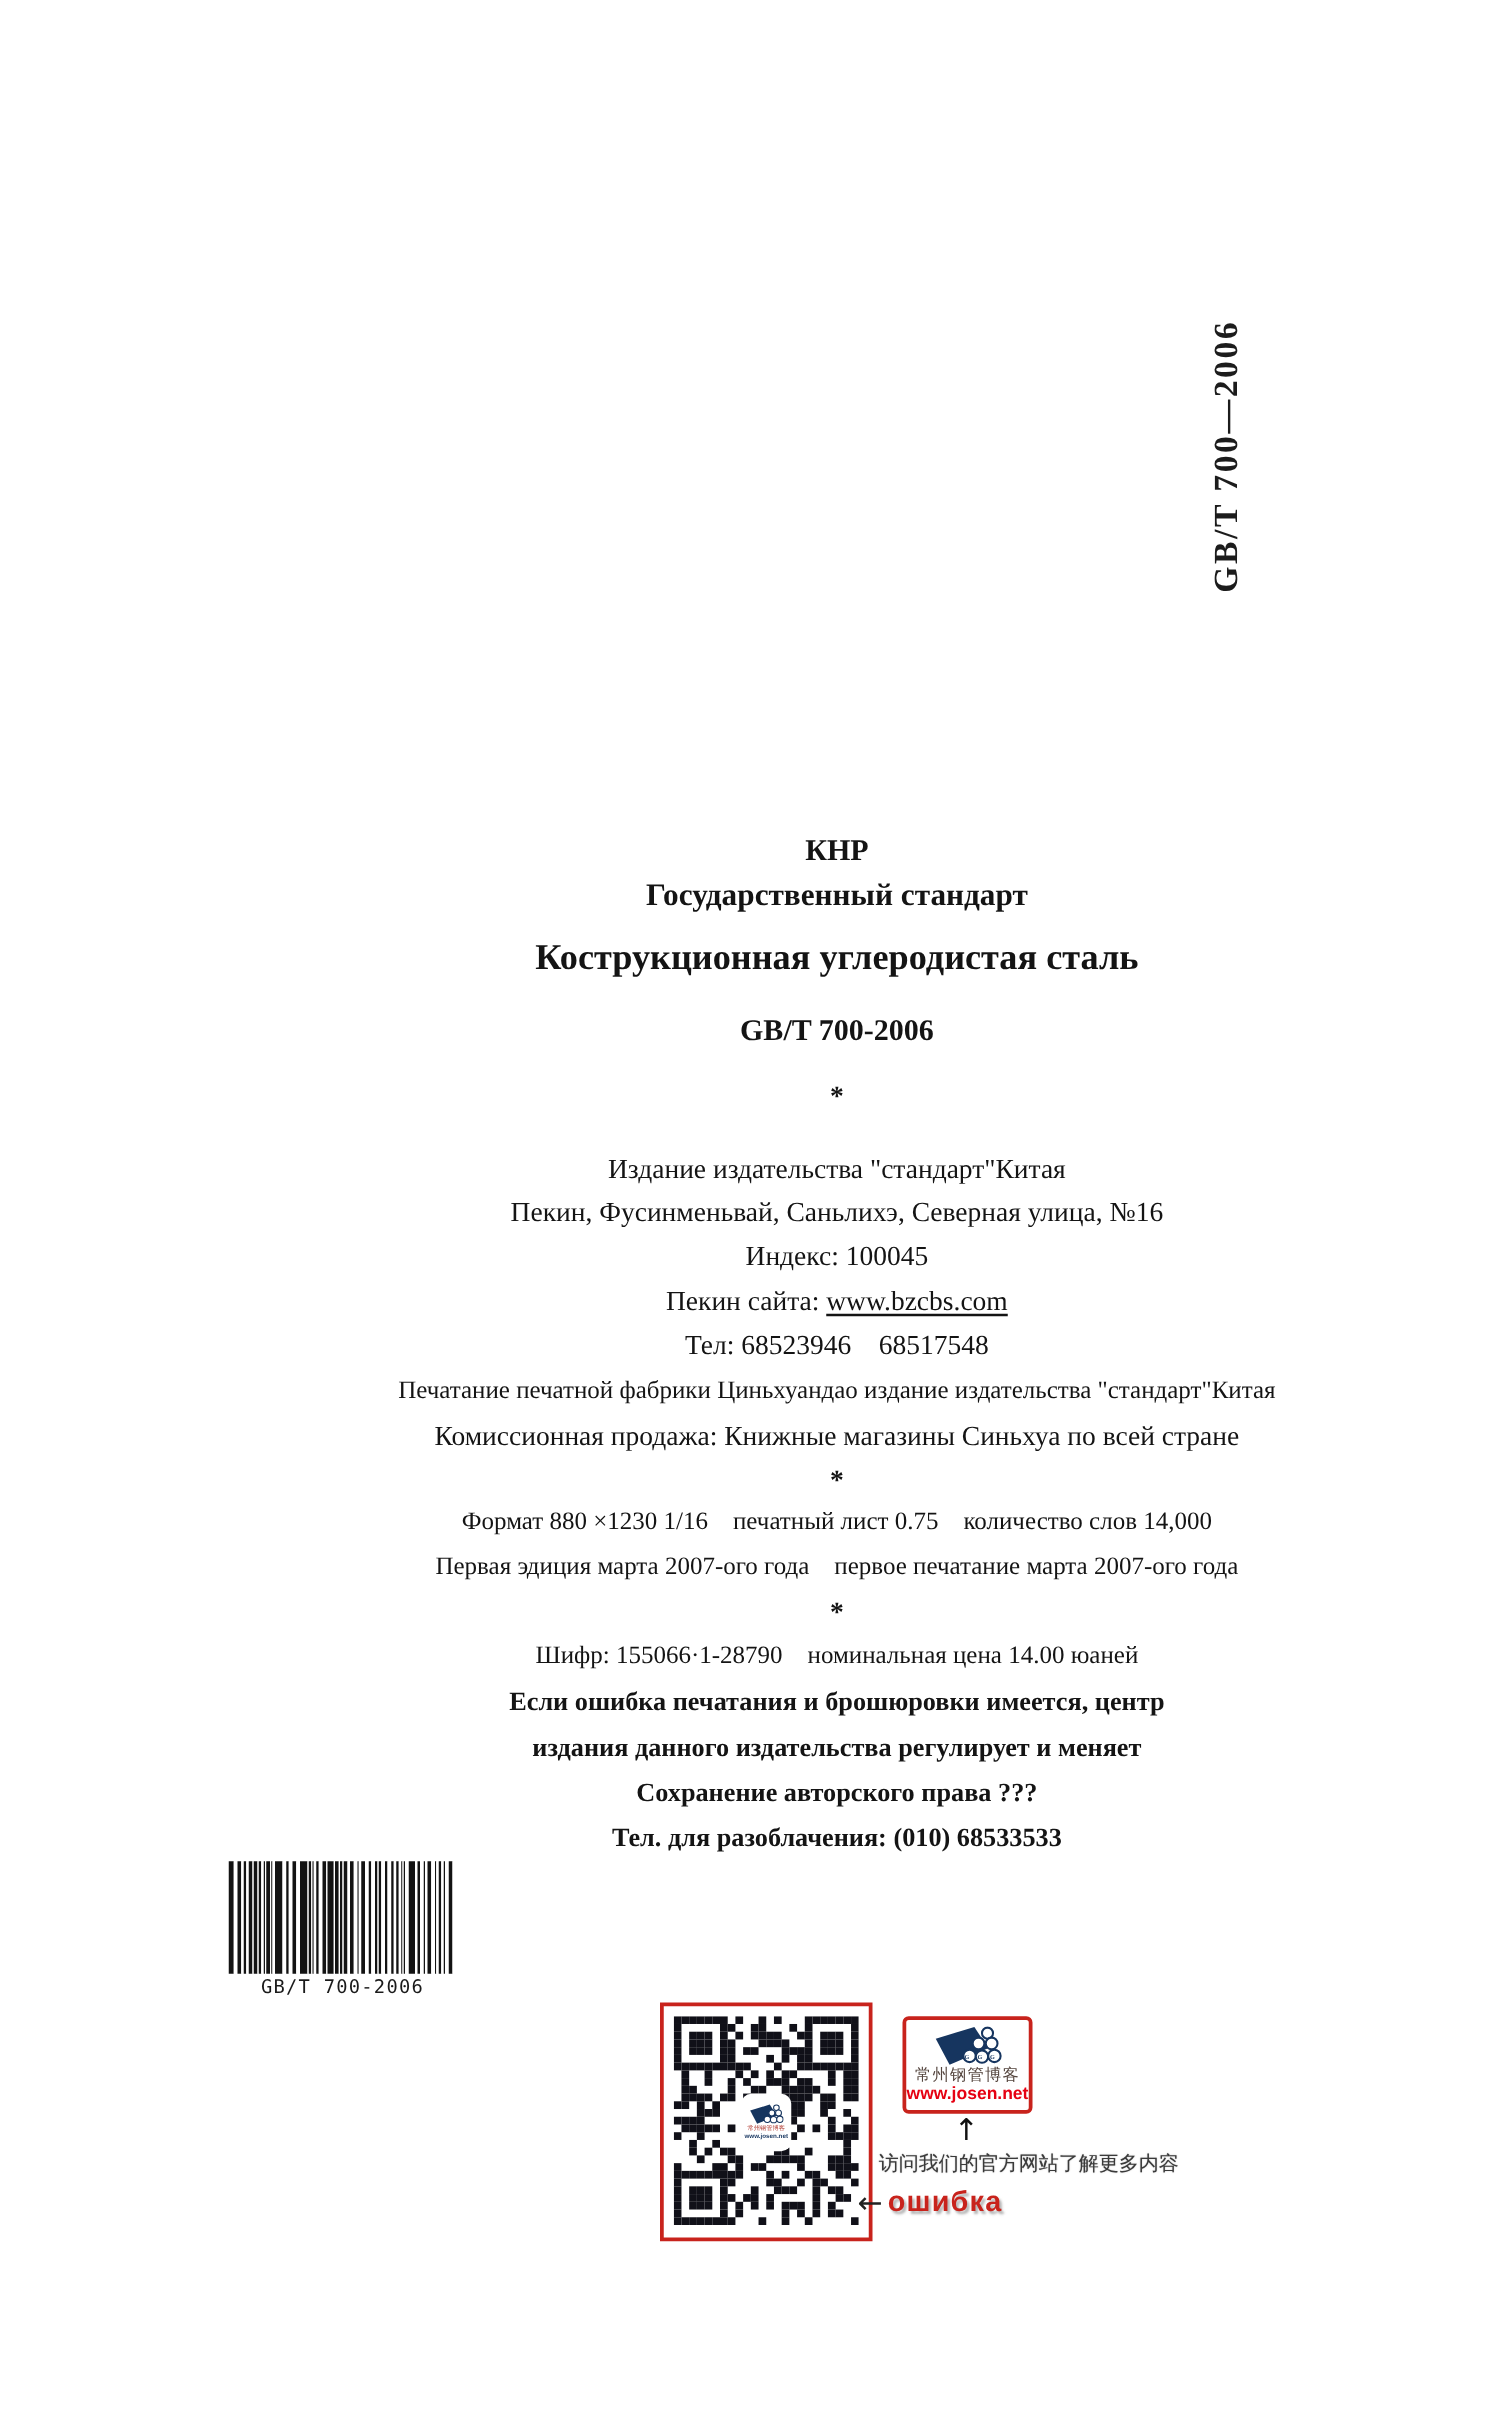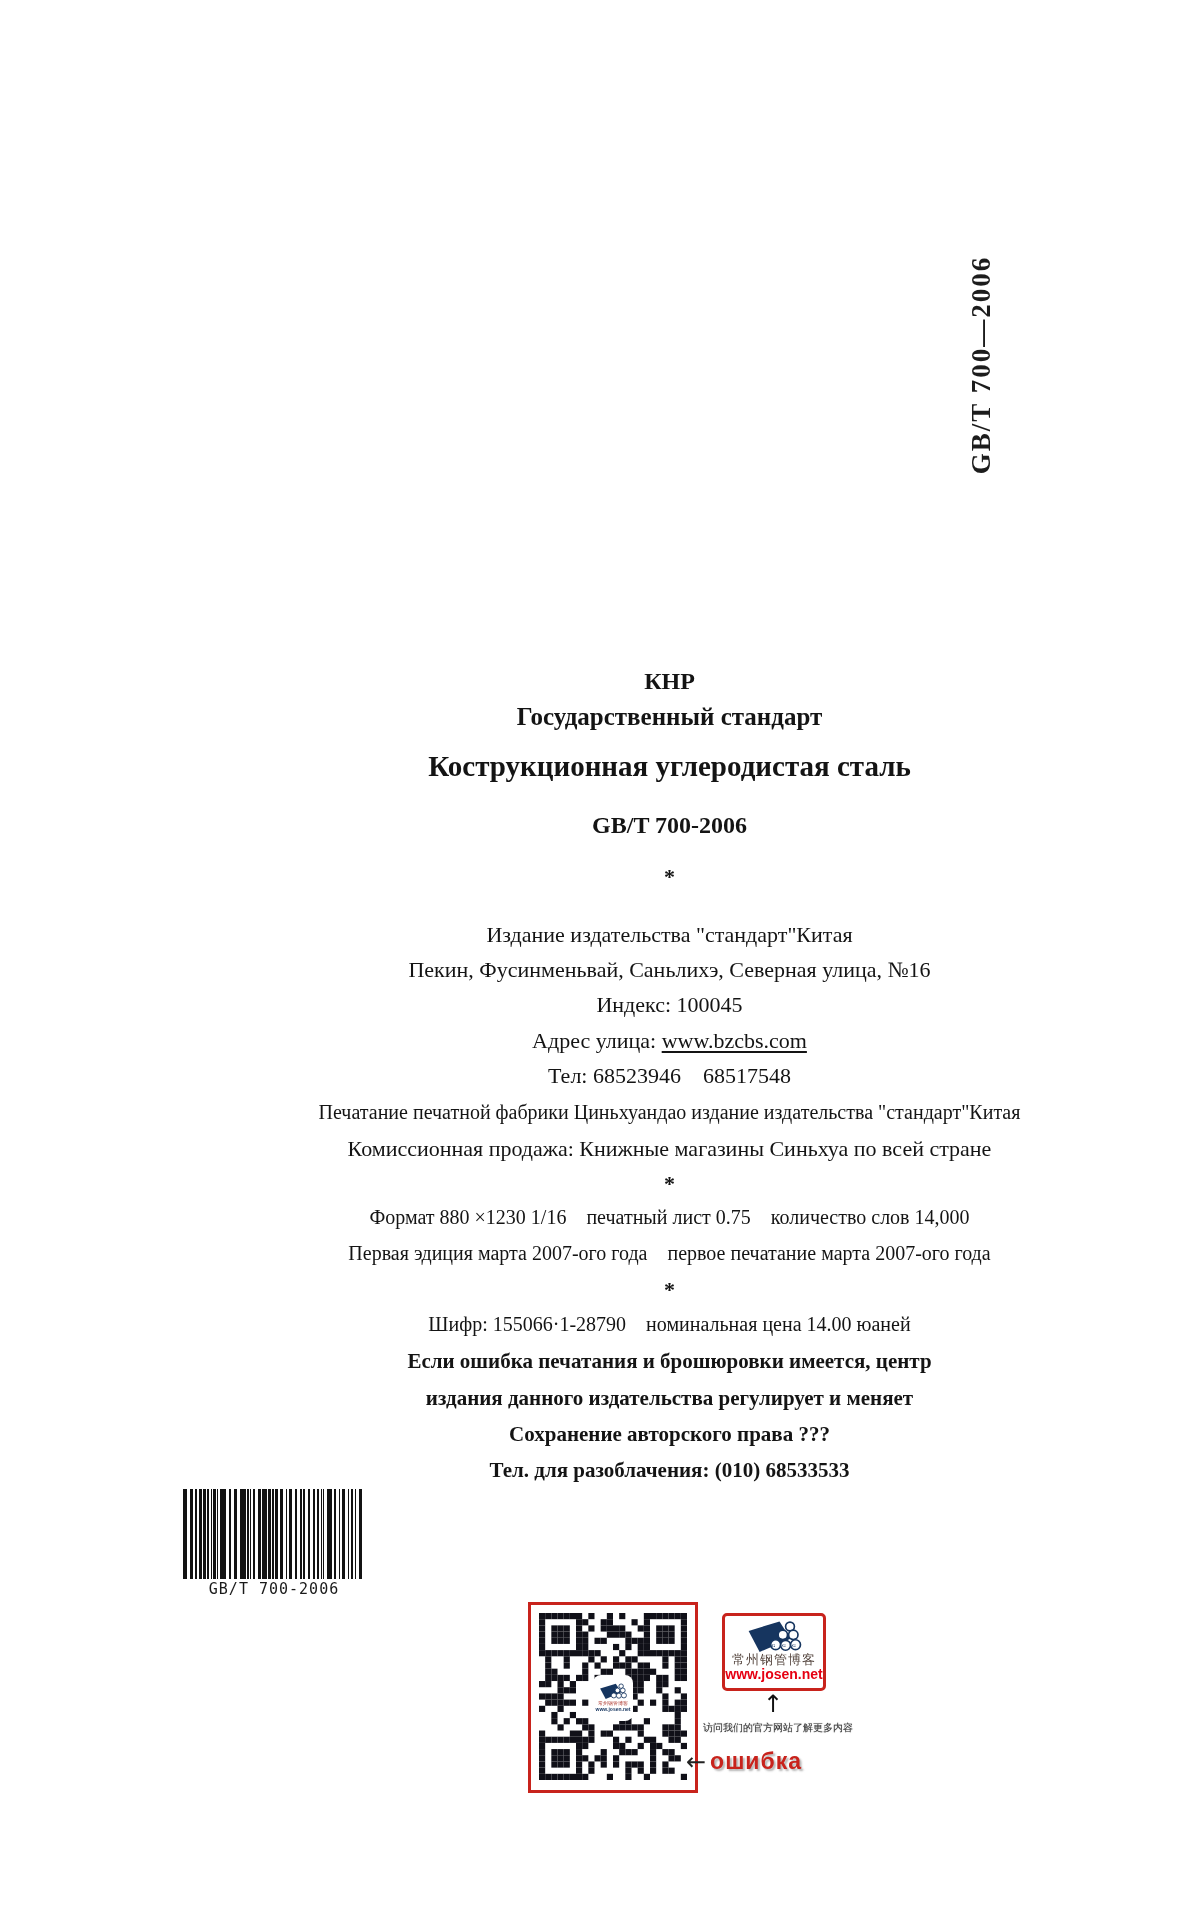--- a/index.html
+++ b/index.html
@@ -64,21 +64,21 @@
     color:var(--linkred,#e60012);line-height:1.1;white-space:nowrap;
   }
 
   
   .up-arrow{
     position:absolute;left:763px;top:1690px;font-family:"DejaVu Sans",sans-serif;
     font-size:24px;color:#111;
   }
   .visit-text{
     position:absolute;left:703px;top:1721px;width:160px;
-    font-family:"Liberation Sans",sans-serif;font-size:10px;color:#3a3a3a;
+    font-family:"Liberation Sans",sans-serif;font-size:16px;color:#3a3a3a;
     letter-spacing:0px;white-space:nowrap;text-shadow:0 0 1px rgba(80,80,80,.55);
   }
   .scan-row{position:absolute;left:686px;top:1748px;display:flex;align-items:center;}
   .left-arrow{font-family:"DejaVu Sans",sans-serif;font-size:24px;color:#222;margin-right:4px;line-height:1;}
   .scan-text{
     font-family:"Liberation Sans",sans-serif;font-weight:bold;font-size:23px;
     color:var(--accent,#c8231c);letter-spacing:1px;white-space:nowrap;
     text-shadow:2px 2px 2px rgba(140,140,140,.65);
   }
 </style>
@@ -92,21 +92,21 @@
   <div class="ln b" style="top:668px;font-size:24px;">КНР</div>
   <div class="ln b" style="top:703px;font-size:25px;">Государственный стандарт</div>
   <div class="ln b" style="top:750px;font-size:29px;">Кострукционная углеродистая сталь</div>
   <div class="ln b" style="top:812px;font-size:24px;">GB/T 700-2006</div>
 
   <div class="ln b" style="top:864px;font-size:22px;">*</div>
 
   <div class="ln" style="top:922px;font-size:22px;">Издание издательства "стандарт"Китая</div>
   <div class="ln" style="top:957px;font-size:22px;">Пекин, Фусинменьвай, Саньлихэ, Северная улица, №16</div>
   <div class="ln" style="top:992px;font-size:22px;">Индекс: 100045</div>
-  <div class="ln" style="top:1028px;font-size:22px;"><span>Адрес улица: </span><span class="u">www.bzcbs.com</span></div>
+  <div class="ln" style="top:1028px;font-size:22px;"><span>Пекин сайта: </span><span class="u">www.bzcbs.com</span></div>
   <div class="ln" style="top:1063px;font-size:22px;">Тел: 68523946    68517548</div>
 
   <div class="ln" style="top:1101px;font-size:20px;">Печатание печатной фабрики Циньхуандао издание издательства "стандарт"Китая</div>
   <div class="ln" style="top:1136px;font-size:22px;">Комиссионная продажа: Книжные магазины Синьхуа по всей стране</div>
 
   <div class="ln b" style="top:1171px;font-size:22px;">*</div>
 
   <div class="ln" style="top:1206px;font-size:20px;">Формат 880 ×1230 1/16    печатный лист 0.75    количество слов 14,000</div>
   <div class="ln" style="top:1242px;font-size:20px;">Первая эдиция марта 2007-ого года    первое печатание марта 2007-ого года</div>
 

